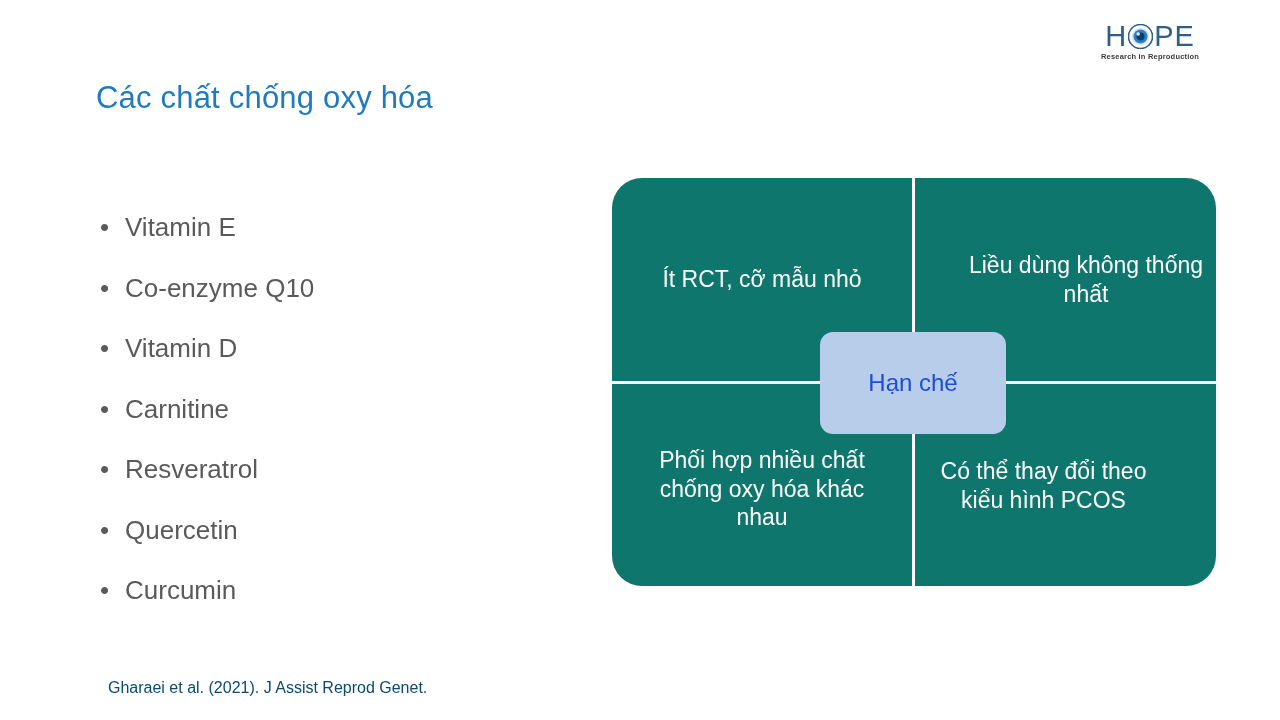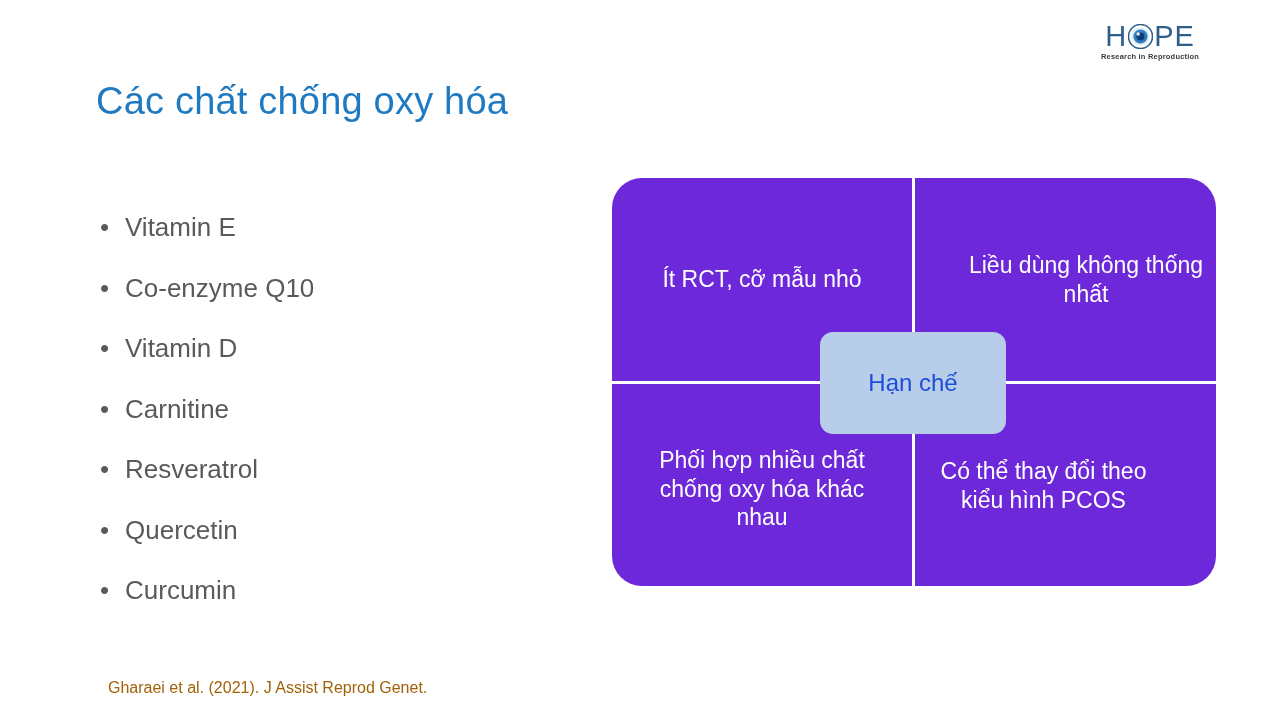--- a/index.html
+++ b/index.html
@@ -58,21 +58,21 @@
     letter-spacing: 0.2px;
     margin-top: 2px;
     white-space: nowrap;
   }
 
   
   .slide-title {
     position: absolute;
     left: 96px;
     top: 80px;
-    font-size: 38px;
+    font-size: 31px;
     font-weight: 400;
     color: #1F7AC1;
     letter-spacing: 0.2px;
     white-space: nowrap;
   }
 
   
   .bullet-list {
     position: absolute;
     left: 96px;
@@ -101,21 +101,21 @@
   .quad-wrap {
     position: absolute;
     left: 612px;
     top: 178px;
     width: 604px;
     height: 408px;
   }
   .quad-panel {
     position: absolute;
     inset: 0;
-    background: #6d28d9;
+    background: #0f766e;
     border-radius: 30px;
     overflow: hidden;
   }
   .quad-cell {
     position: absolute;
     display: flex;
     align-items: center;
     justify-content: center;
     text-align: center;
     color: #ffffff;
@@ -160,21 +160,21 @@
     font-size: 24px;
     white-space: nowrap;
   }
 
   
   .citation {
     position: absolute;
     left: 108px;
     top: 679px;
     font-size: 16px;
-    color: #a16207;
+    color: #0c4a6e;
     white-space: nowrap;
   }
 
   
   .footer-logo {
     position: absolute;
     left: 952px;
     top: 650px;
     width: 250px;
     height: 58px;

